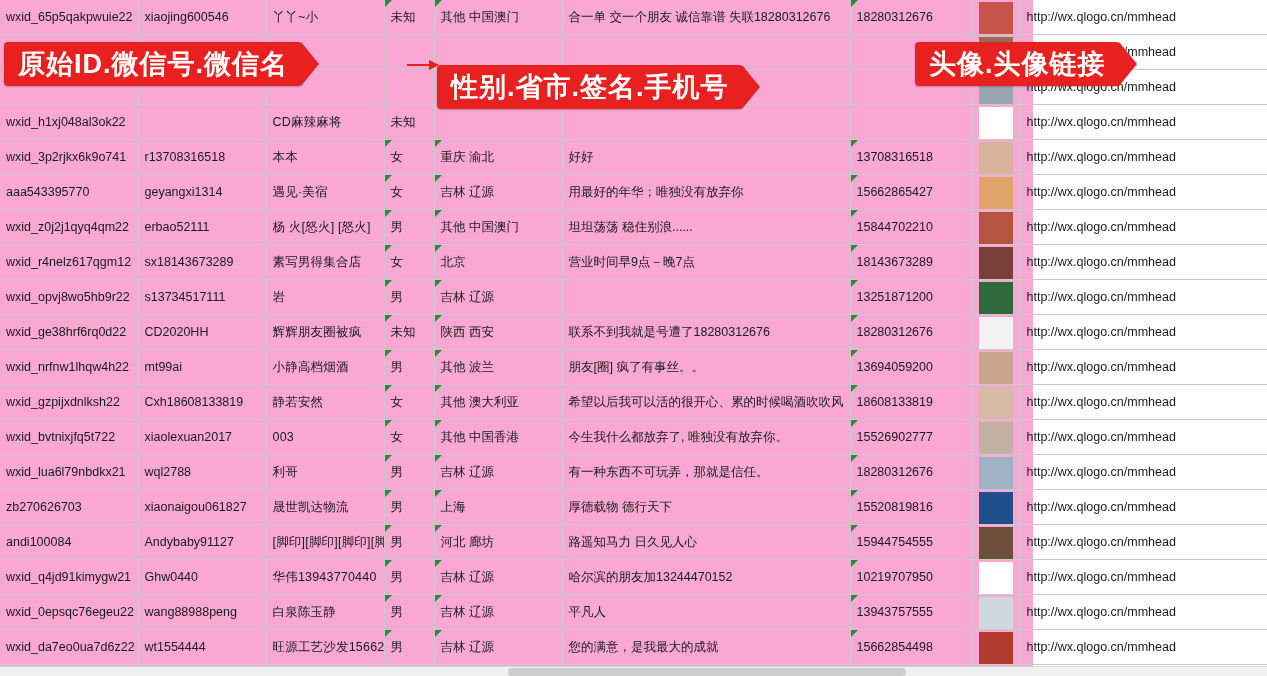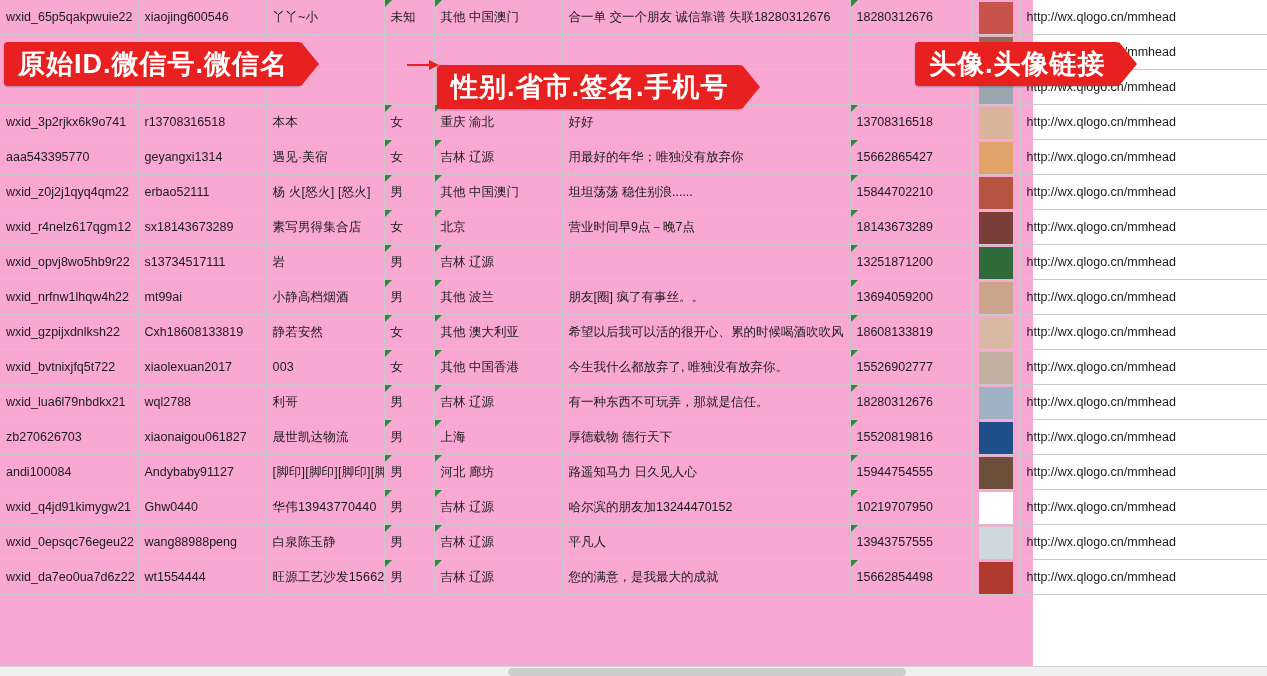--- a/index.html
+++ b/index.html
@@ -193,20 +193,31 @@
         <td></td>
         <td class="name-cell"></td>
         <td class="gender-cell"></td>
         <td></td>
         <td></td>
         <td></td>
         <td class="avatar-cell"><span class="avatar" style="background: rgb(154, 167, 177);"></span></td>
         <td class="url-cell">http://wx.qlogo.cn/mmhead</td>
       </tr>
 
+      <tr>
+        <td>wxid_h1xj048al3ok22</td>
+        <td></td>
+        <td class="name-cell">CD麻辣麻将</td>
+        <td class="gender-cell">未知</td>
+        <td></td>
+        <td></td>
+        <td></td>
+        <td class="avatar-cell"><span class="avatar" style="background: rgb(255, 255, 255);"></span></td>
+        <td class="url-cell">http://wx.qlogo.cn/mmhead</td>
+      </tr>
 
       <tr>
         <td>wxid_3p2rjkx6k9o741</td>
         <td>r13708316518</td>
         <td class="name-cell">本本</td>
         <td class="gender-cell corner corner-g">女</td>
         <td class="corner corner-g">重庆 渝北</td>
         <td>好好</td>
         <td class="corner corner-g">13708316518</td>
         <td class="avatar-cell"><span class="avatar" style="background: rgb(217, 180, 154);"></span></td>
@@ -255,20 +266,31 @@
         <td>s13734517111</td>
         <td class="name-cell">岩</td>
         <td class="gender-cell corner corner-g">男</td>
         <td class="corner corner-g">吉林 辽源</td>
         <td></td>
         <td class="corner corner-g">13251871200</td>
         <td class="avatar-cell"><span class="avatar" style="background: rgb(47, 107, 58);"></span></td>
         <td class="url-cell">http://wx.qlogo.cn/mmhead</td>
       </tr>
 
+      <tr>
+        <td>wxid_ge38hrf6rq0d22</td>
+        <td>CD2020HH</td>
+        <td class="name-cell">辉辉朋友圈被疯</td>
+        <td class="gender-cell corner corner-g">未知</td>
+        <td class="corner corner-g">陕西 西安</td>
+        <td>联系不到我就是号遭了18280312676</td>
+        <td class="corner corner-g">18280312676</td>
+        <td class="avatar-cell"><span class="avatar" style="background: rgb(242, 242, 242);"></span></td>
+        <td class="url-cell">http://wx.qlogo.cn/mmhead</td>
+      </tr>
 
       <tr>
         <td>wxid_nrfnw1lhqw4h22</td>
         <td>mt99ai</td>
         <td class="name-cell">小静高档烟酒</td>
         <td class="gender-cell corner corner-g">男</td>
         <td class="corner corner-g">其他 波兰</td>
         <td>朋友[圈] 疯了有事丝。。</td>
         <td class="corner corner-g">13694059200</td>
         <td class="avatar-cell"><span class="avatar" style="background: rgb(202, 165, 140);"></span></td>

